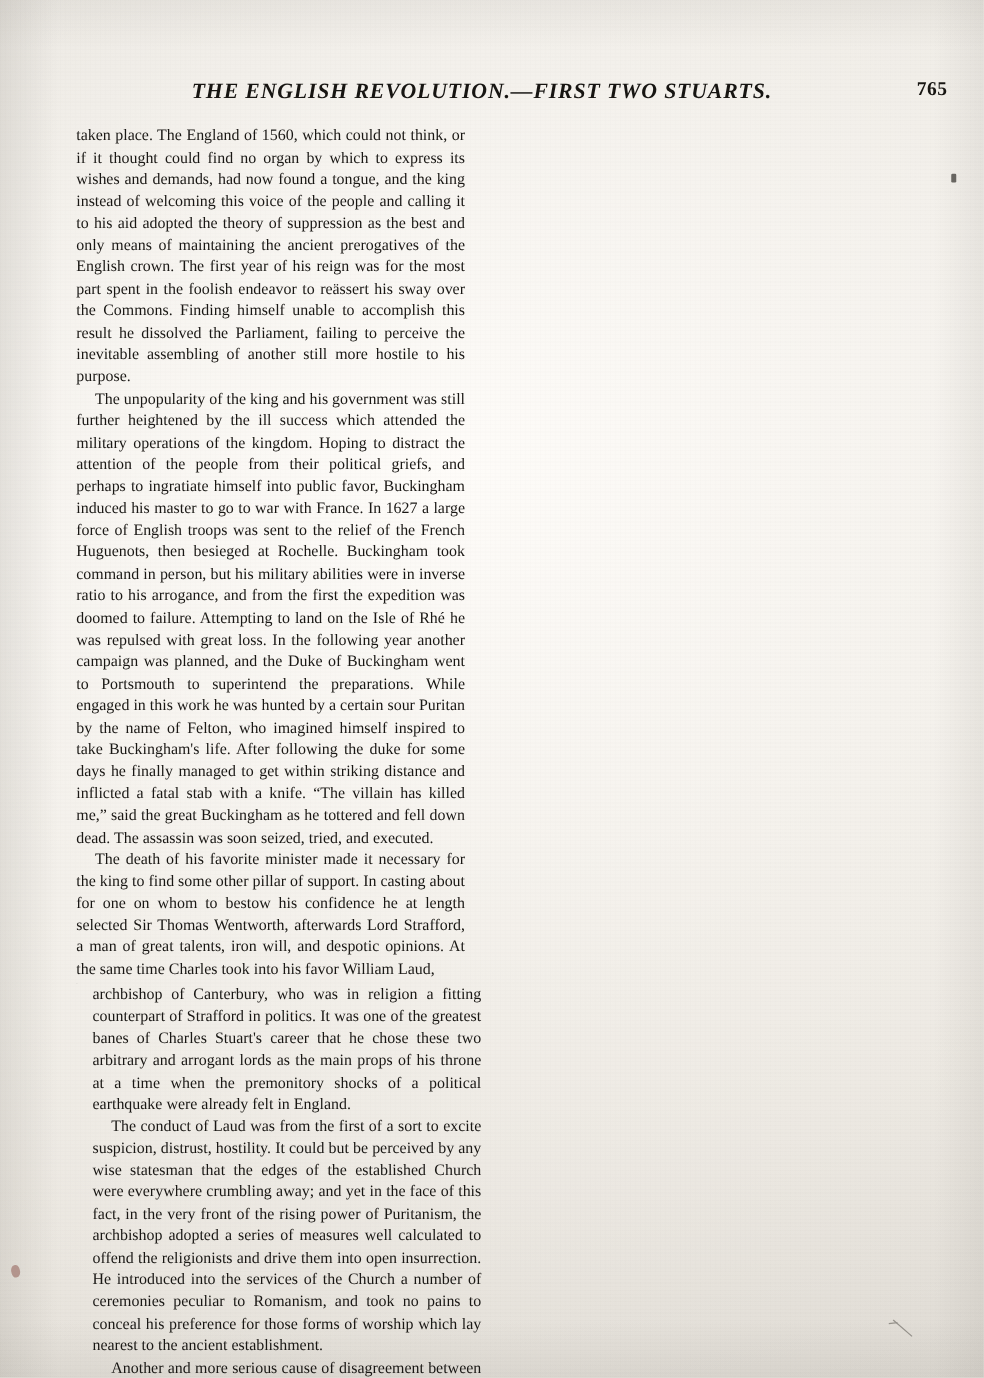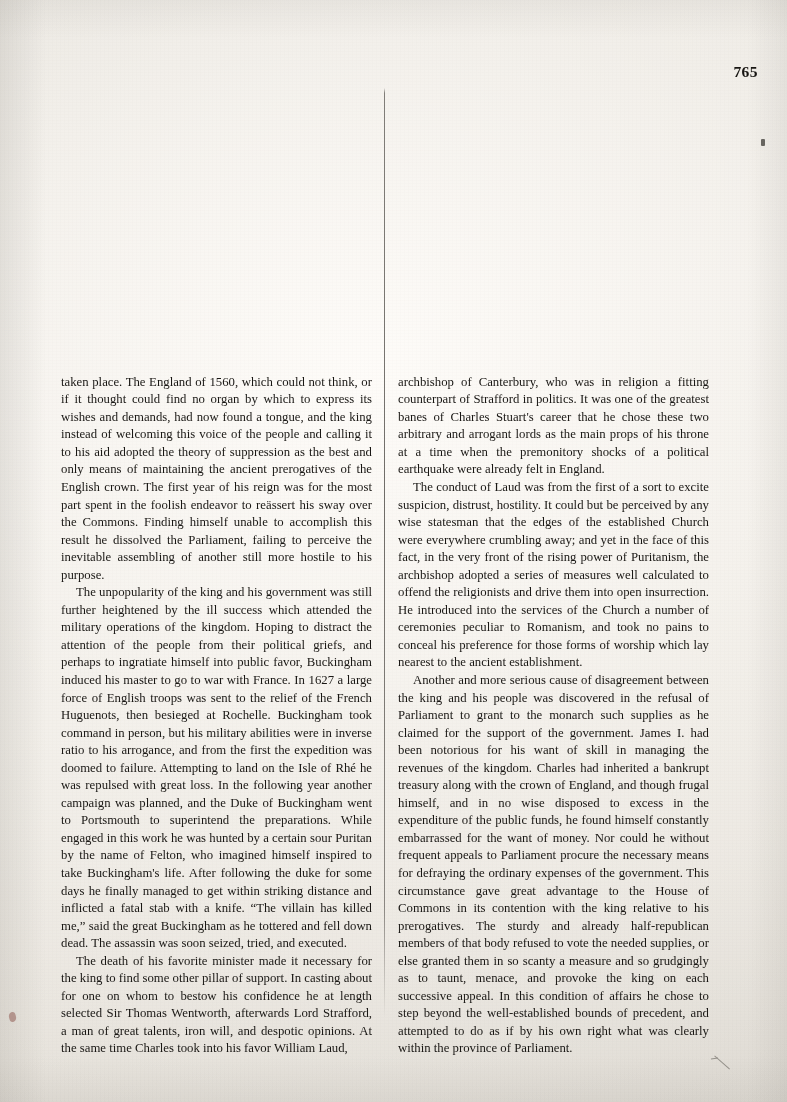--- a/index.html
+++ b/index.html
@@ -62,26 +62,27 @@
     top: 63px;
     font-weight: bold;
     font-size: 15.6px;
     letter-spacing: 0.4px;
     color: #181613;
     margin-left: 24px;
   }
 
   .columns {
     position: absolute;
-    top: 86px;
+    top: 100px;
     left: 61px;
     width: 672px;
     height: 972px;
     display: flex;
-    align-items: flex-end;
+    align-items: flex-start;
+    flex-direction: column;
   }
 
   .col {
     width: 311px;
     font-size: 12.75px;
     line-height: 17.55px;
     text-align: justify;
     text-justify: inter-word;
     color: #191714;
     hyphens: none;
@@ -170,20 +171,23 @@
   }
 </style>
 </head>
 <body>
 
 <div class="page">
 
   <div class="vignette"></div>
   <div class="grain"></div>
 
+  <div class="running-head">
+    <div class="running-head-title">THE ENGLISH REVOLUTION.—FIRST TWO STUARTS.</div>
+  </div>
   <div class="page-number">765</div>
 
   <div class="columns">
 
     <div class="col col-left">
       <p class="cont">taken place. The England of 1560, which could not think, or if it thought could find no organ by which to express its wishes and demands, had now found a tongue, and the king instead of welcoming this voice of the people and calling it to his aid adopted the theory of suppression as the best and only means of maintaining the ancient prerogatives of the English crown. The first year of his reign was for the most part spent in the foolish endeavor to reässert his sway over the Commons. Finding himself unable to accomplish this result he dissolved the Parliament, failing to perceive the inevitable assembling of another still more hostile to his purpose.</p>
       <p>The unpopularity of the king and his government was still further heightened by the ill success which attended the military operations of the kingdom. Hoping to distract the attention of the people from their political griefs, and perhaps to ingratiate himself into public favor, Buckingham induced his master to go to war with France. In 1627 a large force of English troops was sent to the relief of the French Huguenots, then besieged at Rochelle. Buckingham took command in person, but his military abilities were in inverse ratio to his arrogance, and from the first the expedition was doomed to failure. Attempting to land on the Isle of Rhé he was repulsed with great loss. In the following year another campaign was planned, and the Duke of Buckingham went to Portsmouth to superintend the preparations. While engaged in this work he was hunted by a certain sour Puritan by the name of Felton, who imagined himself inspired to take Buckingham's life. After following the duke for some days he finally managed to get within striking distance and inflicted a fatal stab with a knife. “The villain has killed me,” said the great Buckingham as he tottered and fell down dead. The assassin was soon seized, tried, and executed.</p>
       <p>The death of his favorite minister made it necessary for the king to find some other pillar of support. In casting about for one on whom to bestow his confidence he at length selected Sir Thomas Wentworth, afterwards Lord Strafford, a man of great talents, iron will, and despotic opinions. At the same time Charles took into his favor William Laud,</p>
     </div>
 

